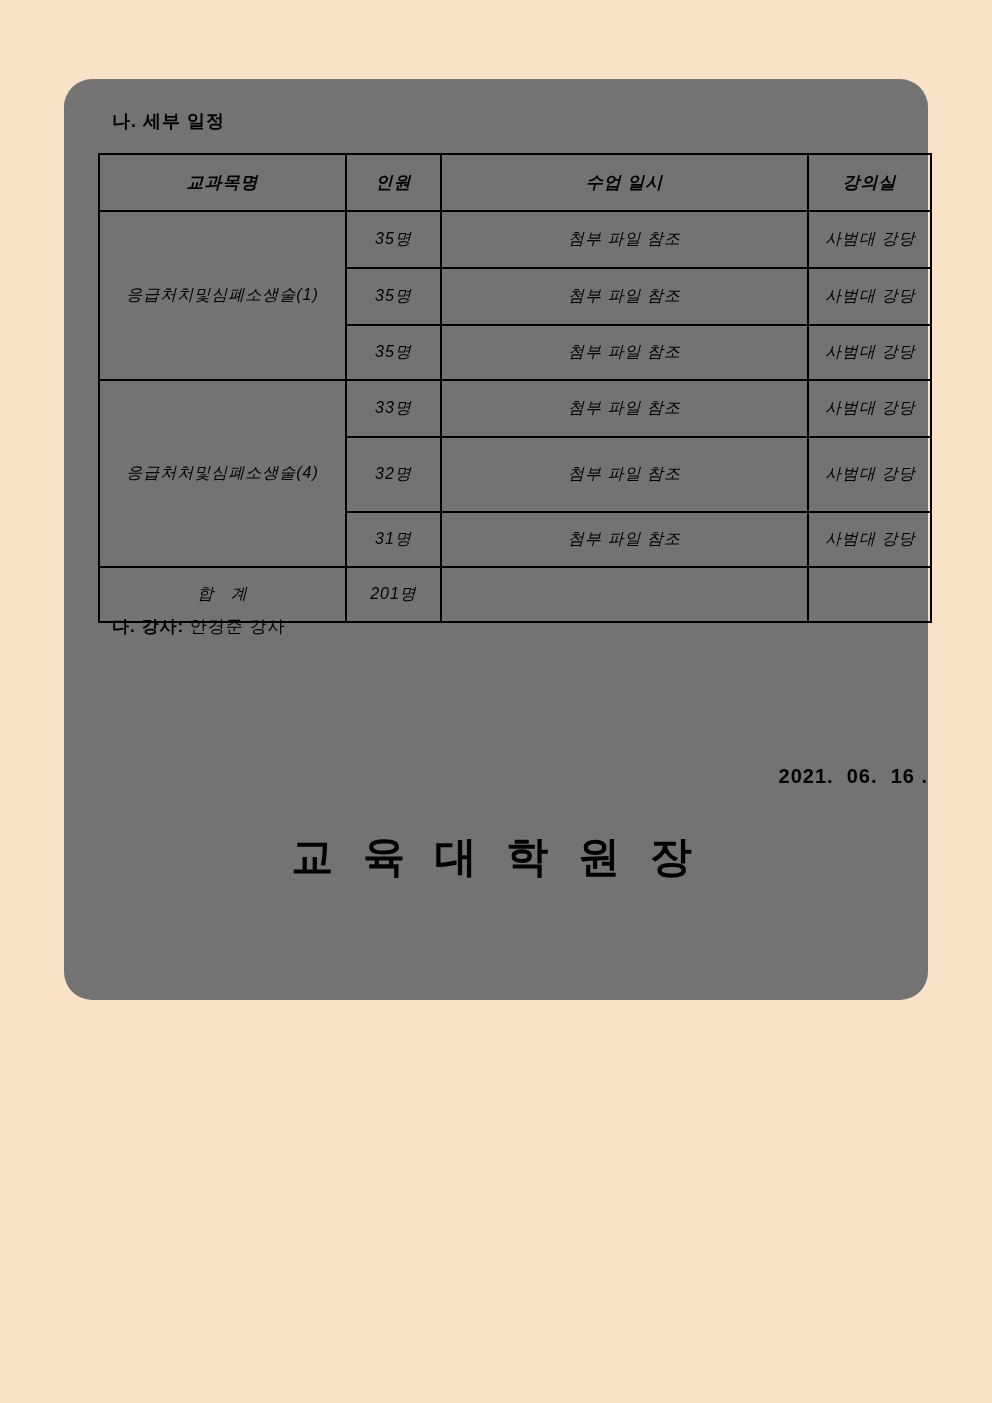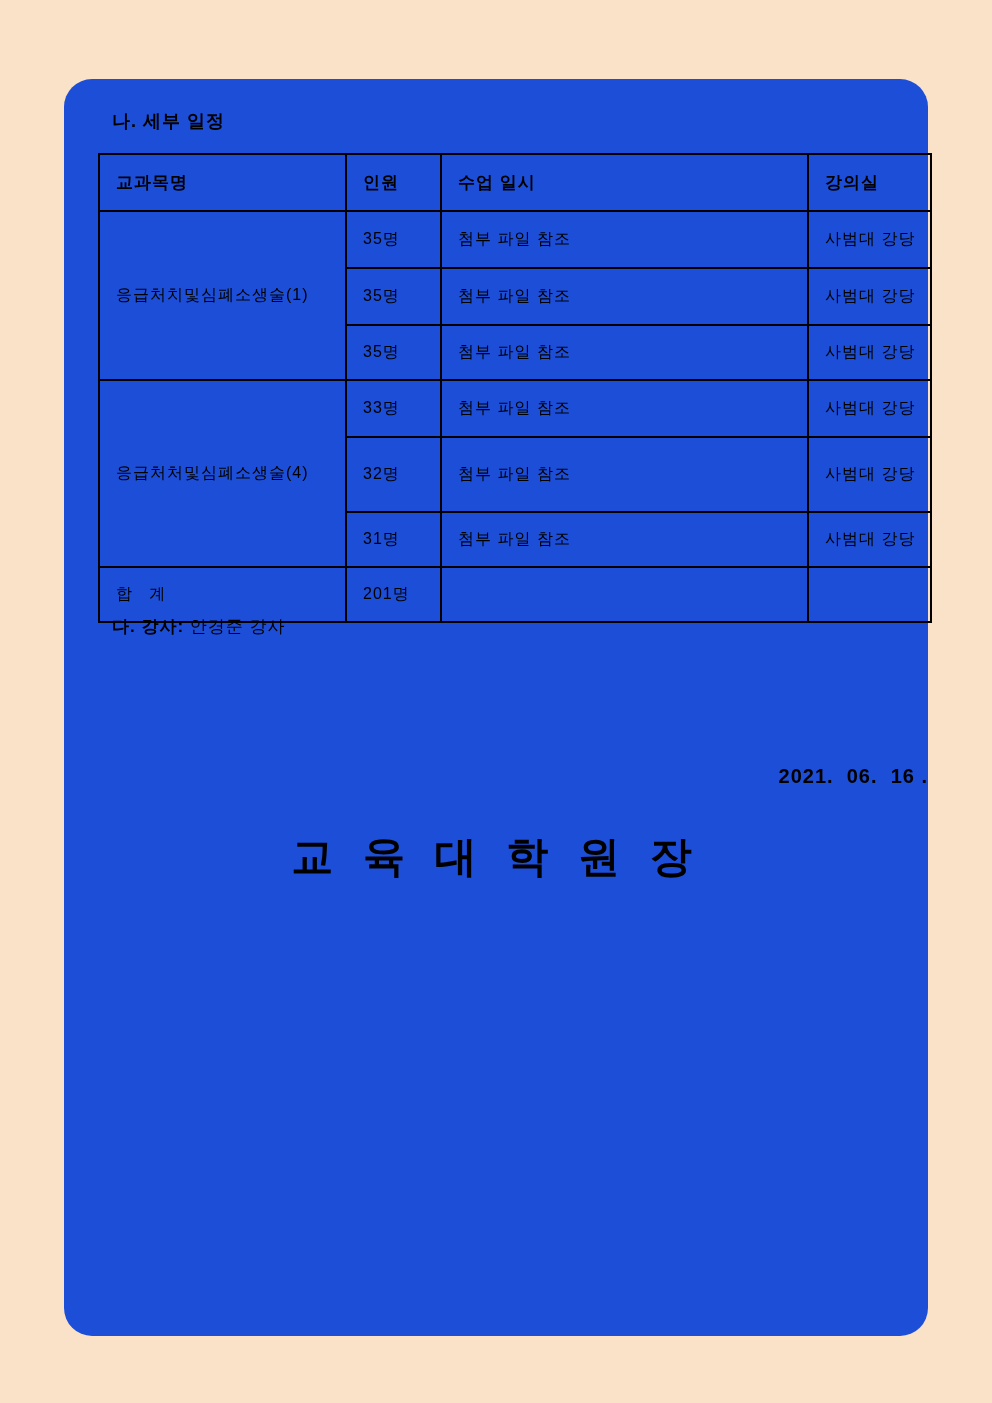--- a/index.html
+++ b/index.html
@@ -5,40 +5,41 @@
   html, body { margin: 0; padding: 0; }
   body {
     width: 992px; height: 1403px;
     background: #fae2c9;
     font-family: "Liberation Sans", "DejaVu Sans", sans-serif;
     color: #000000;
     position: relative;
   }
   .card {
     position: absolute; left: 64px; top: 79px;
-    width: 864px; height: 1257px;
-    background: #1d4ed8;
+    width: 864px; height: 921px;
+    background: #737373;
     border-radius: 28px;
   }
   .section-title {
     position: absolute; left: 48px; top: 30px;
     font-size: 18px; font-weight: bold; letter-spacing: 1px;
     white-space: pre;
   }
   table.schedule {
     position: absolute; left: 34px; top: 74px;
     width: 832px;
     border-collapse: collapse; table-layout: fixed;
   }
   table.schedule th, table.schedule td {
     border: 2px solid #000000;
-    text-align: left; vertical-align: middle;
+    text-align: center; vertical-align: middle;
     font-size: 16px; letter-spacing: 1px;
     padding: 16px; overflow: hidden;
     white-space: pre;
+    font-style: italic;
   }
   table.schedule th { font-weight: bold; font-size: 17px; }
   tr.hdr   { height: 35px; }
   tr.r1    { height: 57px; }
   tr.r2    { height: 57px; }
   tr.r3    { height: 55px; }
   tr.r4    { height: 57px; }
   tr.r5    { height: 75px; }
   tr.r6    { height: 53px; }
   tr.total { height: 35px; }

